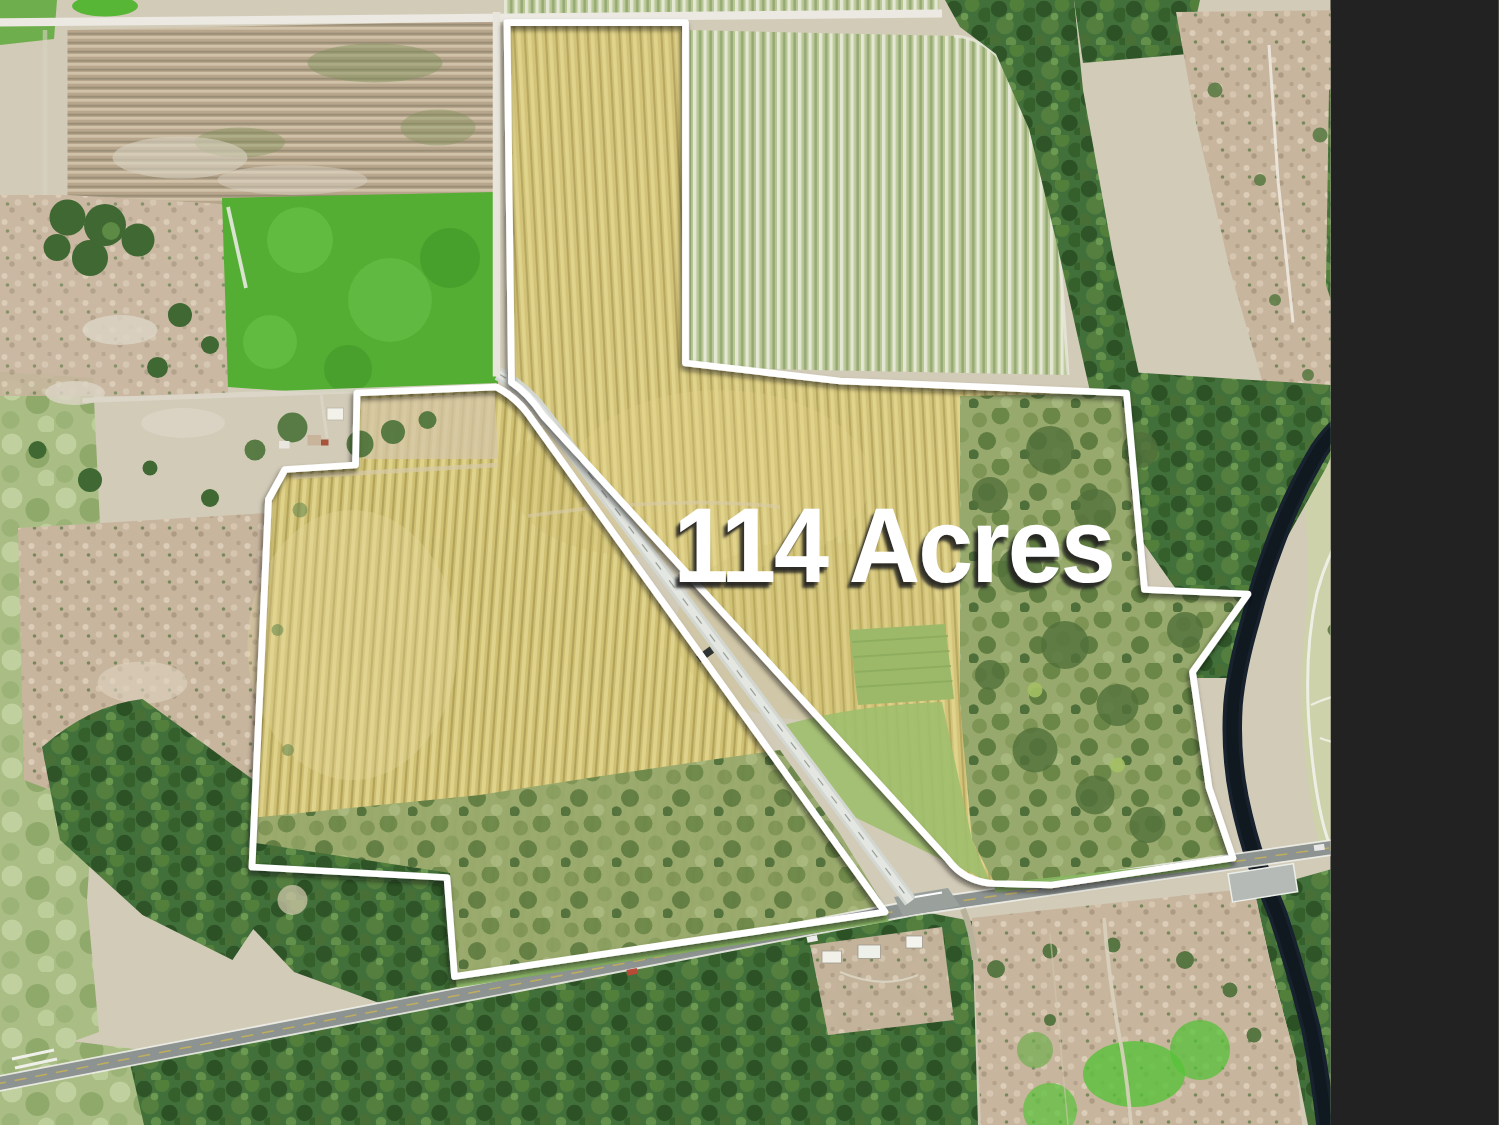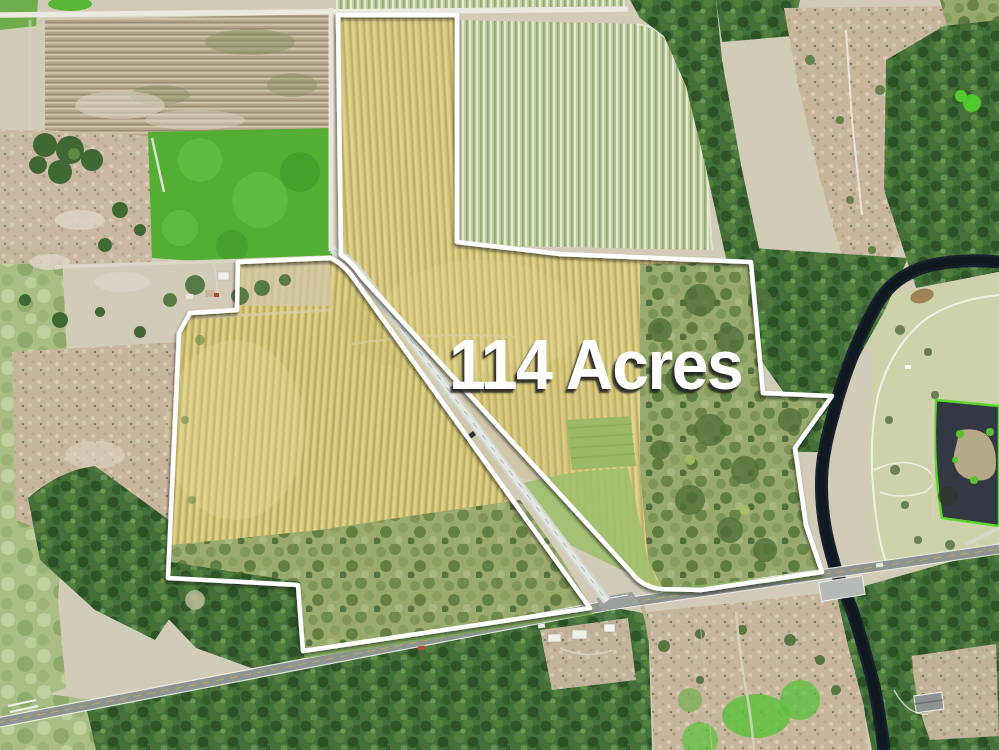--- a/index.html
+++ b/index.html
@@ -1,16 +1,16 @@
 <!DOCTYPE html>
 <html><head>
 <meta charset="utf-8">
 <style>
   html,body{margin:0;padding:0;background:#222;}
-  .stage{position:relative;width:999px;height:750px;overflow:hidden;
+  .stage{position:relative;width:887px;height:750px;overflow:hidden;
          font-family:"Liberation Sans",sans-serif;}
   .stage svg{position:absolute;left:0;top:0;}
   .acreage{
     position:absolute;left:449px;top:329px;
     font-family:"Liberation Sans",sans-serif;
     font-weight:800;font-size:71px;line-height:1;letter-spacing:-1.5px;
     color:#ffffff;white-space:nowrap;
     transform:scaleX(.93);transform-origin:left top;
     text-shadow:-3px 4px 2px rgba(30,30,30,.82),-1px 2px 1px rgba(30,30,30,.5);
     user-select:none;

